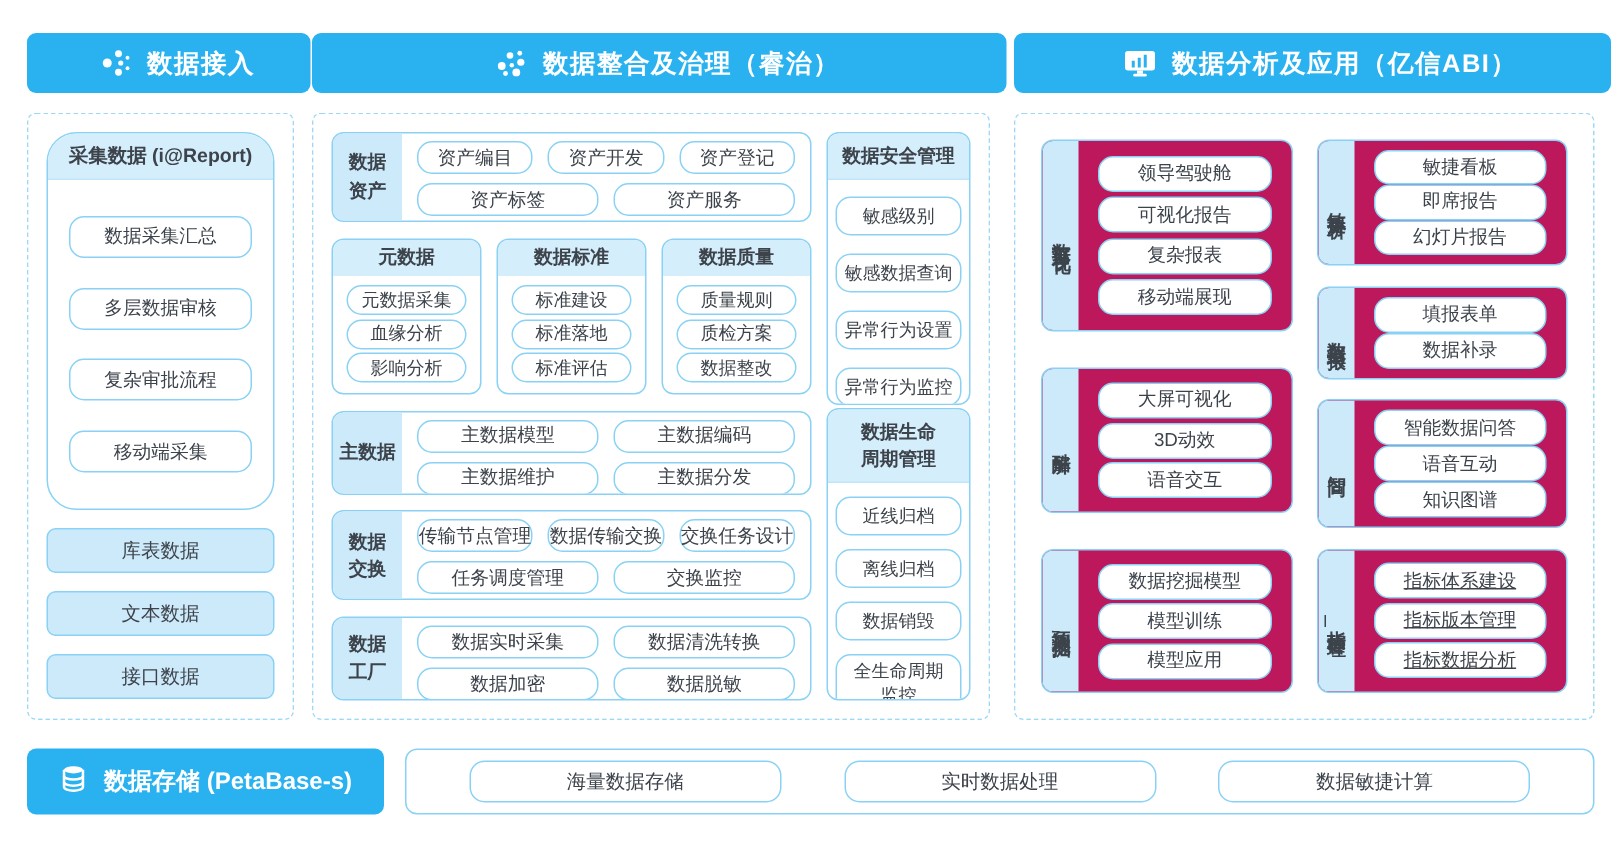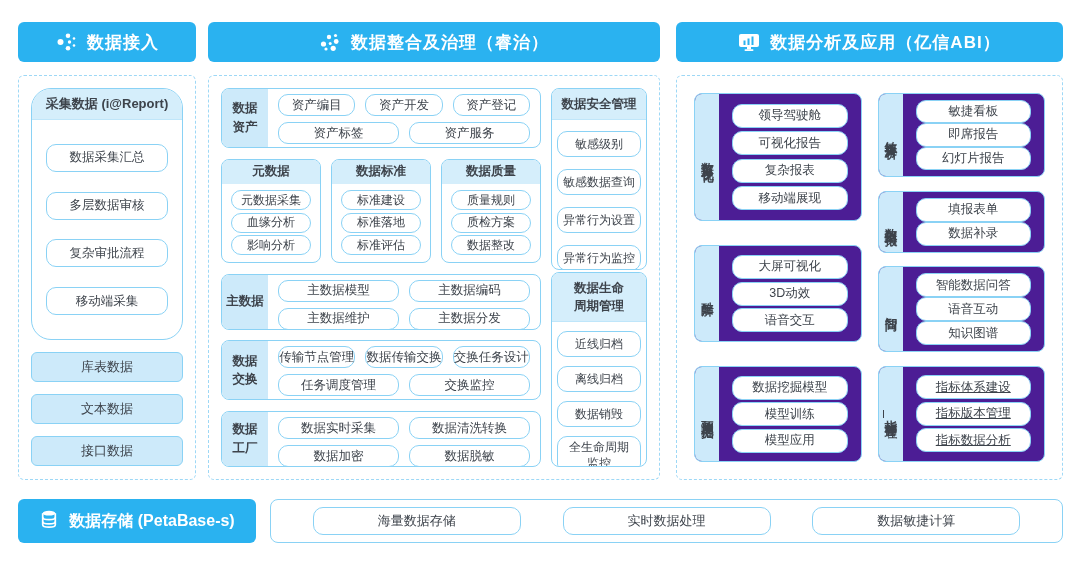--- a/index.html
+++ b/index.html
@@ -5,21 +5,21 @@
   html,body{margin:0;padding:0;background:#ffffff;}
   body{
     width:1080px;height:563px;position:relative;overflow:hidden;
     font-family:"Liberation Sans","DejaVu Sans",sans-serif;
     color:#3d434b;
   }
   
   .hdr{
     position:absolute;top:22px;height:40px;background:#2ab2f0;border-radius:6px;
     color:#fff;display:flex;align-items:center;justify-content:center;gap:10px;
-    font-weight:bold;font-size:17px;letter-spacing:1px;
+    font-weight:bold;font-size:17px;letter-spacing:1px;padding-left:11px;
   }
   .hdr-access{left:18px;width:178px;}
   .hdr-gov{left:208px;width:452px;}
   .hdr-ana{left:676px;width:387px;}
   .hdr svg{display:block;}
   
   .panel{
     position:absolute;top:75px;height:405px;box-sizing:border-box;
     border:1px dashed #9ed8f6;border-radius:6px;background:#fff;
   }
@@ -88,21 +88,21 @@
     flex:none;background:#d5eefb;font-weight:600;font-size:12.5px;text-align:center;
     padding:6px 2px;line-height:1.45;white-space:pre-line;border-bottom:1px solid #bfe6fa;
   }
   .sbox-items{padding:11px 5px;display:flex;flex-direction:column;gap:12px;}
   .sbox-items .pill{height:26px;font-size:12px;flex:none;}
   .sbox-life .sbox-items{gap:9px;padding:9px 5px;}
   .pill-tall{height:38px !important;}
   
   .ana-col{flex:1;display:flex;flex-direction:column;justify-content:space-between;}
   .group{
-    display:flex;border:1px solid #8ad2f5;border-radius:8px;overflow:hidden;background:#4c1d95;
+    display:flex;border:1px solid #8ad2f5;border-radius:8px;overflow:hidden;background:#be185d;
     box-sizing:border-box;
   }
   .vstrip{
     width:24px;flex:none;background:#cdeafa;display:flex;align-items:center;justify-content:center;
     writing-mode:vertical-rl;text-orientation:upright;font-size:12.5px;font-weight:600;
     letter-spacing:2px;
   }
   .gitems{flex:1;display:flex;flex-direction:column;justify-content:space-evenly;padding:6px 13px;}
   .gitems .pill{height:24px;}
   .g-viz{height:128px;} .g-cool{height:97px;} .g-predict{height:96px;}

